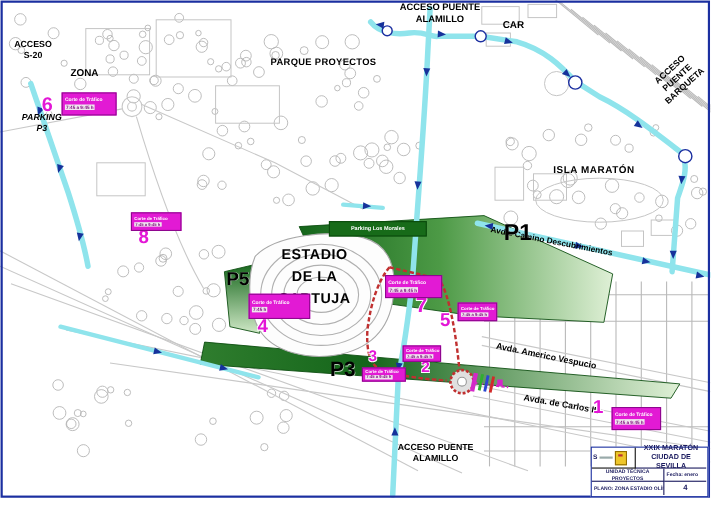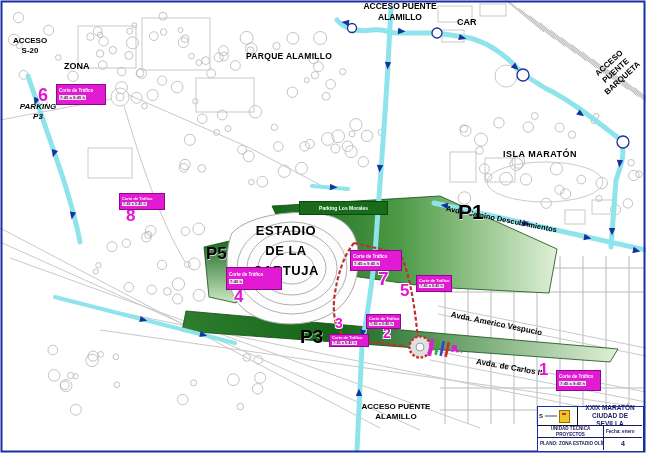--- a/index.html
+++ b/index.html
@@ -356,21 +356,21 @@
     </g>
 
     <rect x="1.5" y="1.5" width="643" height="450" fill="none" stroke="#1b2fa0" stroke-width="2"></rect>
   </svg>
 
   <div class="lbl ctr" style="left:4px;top:36px;width:52px;font-size:8px;">ACCESO
 S-20</div>
   <div class="lbl" style="left:64px;top:61px;font-size:9px;">ZONA</div>
   <div class="lbl ctr" style="left:12px;top:102px;width:52px;font-size:8px;font-style:italic;">PARKING
 P3</div>
-  <div class="lbl" style="left:246px;top:51px;font-size:8.5px;letter-spacing:.3px;">PARQUE ALAMILLO</div>
+  <div class="lbl" style="left:246px;top:51px;font-size:8.5px;letter-spacing:.3px;">PARQUE PROYECTOS</div>
   <div class="lbl ctr" style="left:352px;top:1px;width:96px;font-size:8.5px;">ACCESO PUENTE
 ALAMILLO</div>
   <div class="lbl" style="left:457px;top:17px;font-size:9px;">CAR</div>
   <div class="lbl ctr" style="left:584px;top:56px;width:64px;font-size:8px;transform:rotate(-42deg);line-height:1.25;">ACCESO
 PUENTE
 BARQUETA</div>
   <div class="lbl" style="left:503px;top:149px;font-size:9px;letter-spacing:.5px;">ISLA MARATÓN</div>
   <div class="lbl ctr" style="left:238px;top:221px;width:96px;font-size:13px;line-height:1.55;letter-spacing:.5px;">ESTADIO
 DE LA
 CARTUJA</div>

